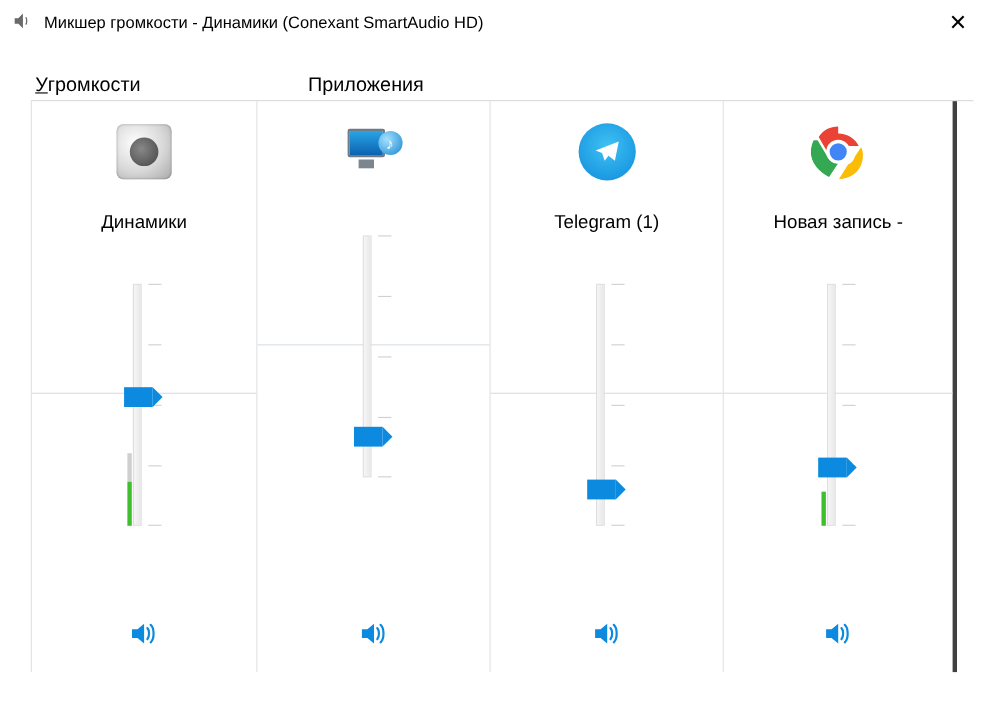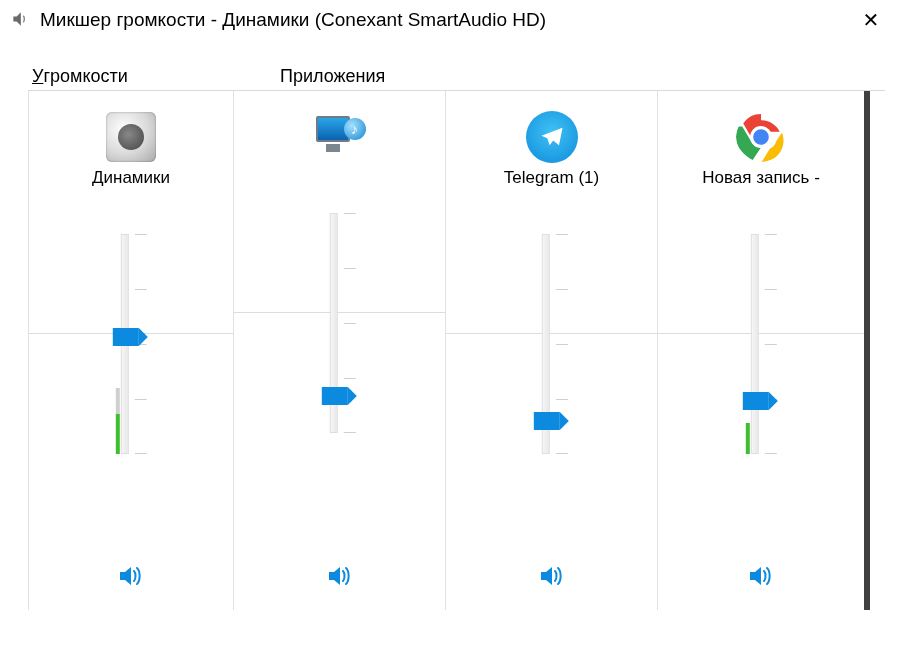--- a/index.html
+++ b/index.html
@@ -14,21 +14,21 @@
     overflow: hidden;
   }
   .titlebar {
     display: flex;
     align-items: center;
     padding: 8px 10px 6px 10px;
     gap: 10px;
   }
   .titlebar .title {
     flex: 1;
-    font-size: 19px;
+    font-size: 15px;
     color: #000;
   }
   .close-btn {
     width: 40px;
     text-align: center;
     font-size: 20px;
     color: #000;
     cursor: default;
   }
   .section-labels {
@@ -52,32 +52,32 @@
   }
   .col {
     border-right: 1px solid #e1e1e1;
     display: flex;
     flex-direction: column;
     align-items: center;
     position: relative;
   }
   .col.device { width: 206px; border-left: 1px solid #e1e1e1; }
   .col.app    { width: 212px; }
-  .col.app:last-child { border-right: 6px solid #404040; }
+  .col.app:last-child { border-right: 4px solid #404040; }
 
   .icon-wrap {
     margin-top: 16px;
     width: 60px;
     height: 60px;
     display: flex;
     align-items: center;
     justify-content: center;
   }
   .app-label {
-    margin-top: 1px;
+    margin-top: 24px;
     font-size: 17px;
     color: #000;
     text-align: center;
     white-space: nowrap;
   }
 
   
   .slider-area {
     position: relative;
     width: 100%;

